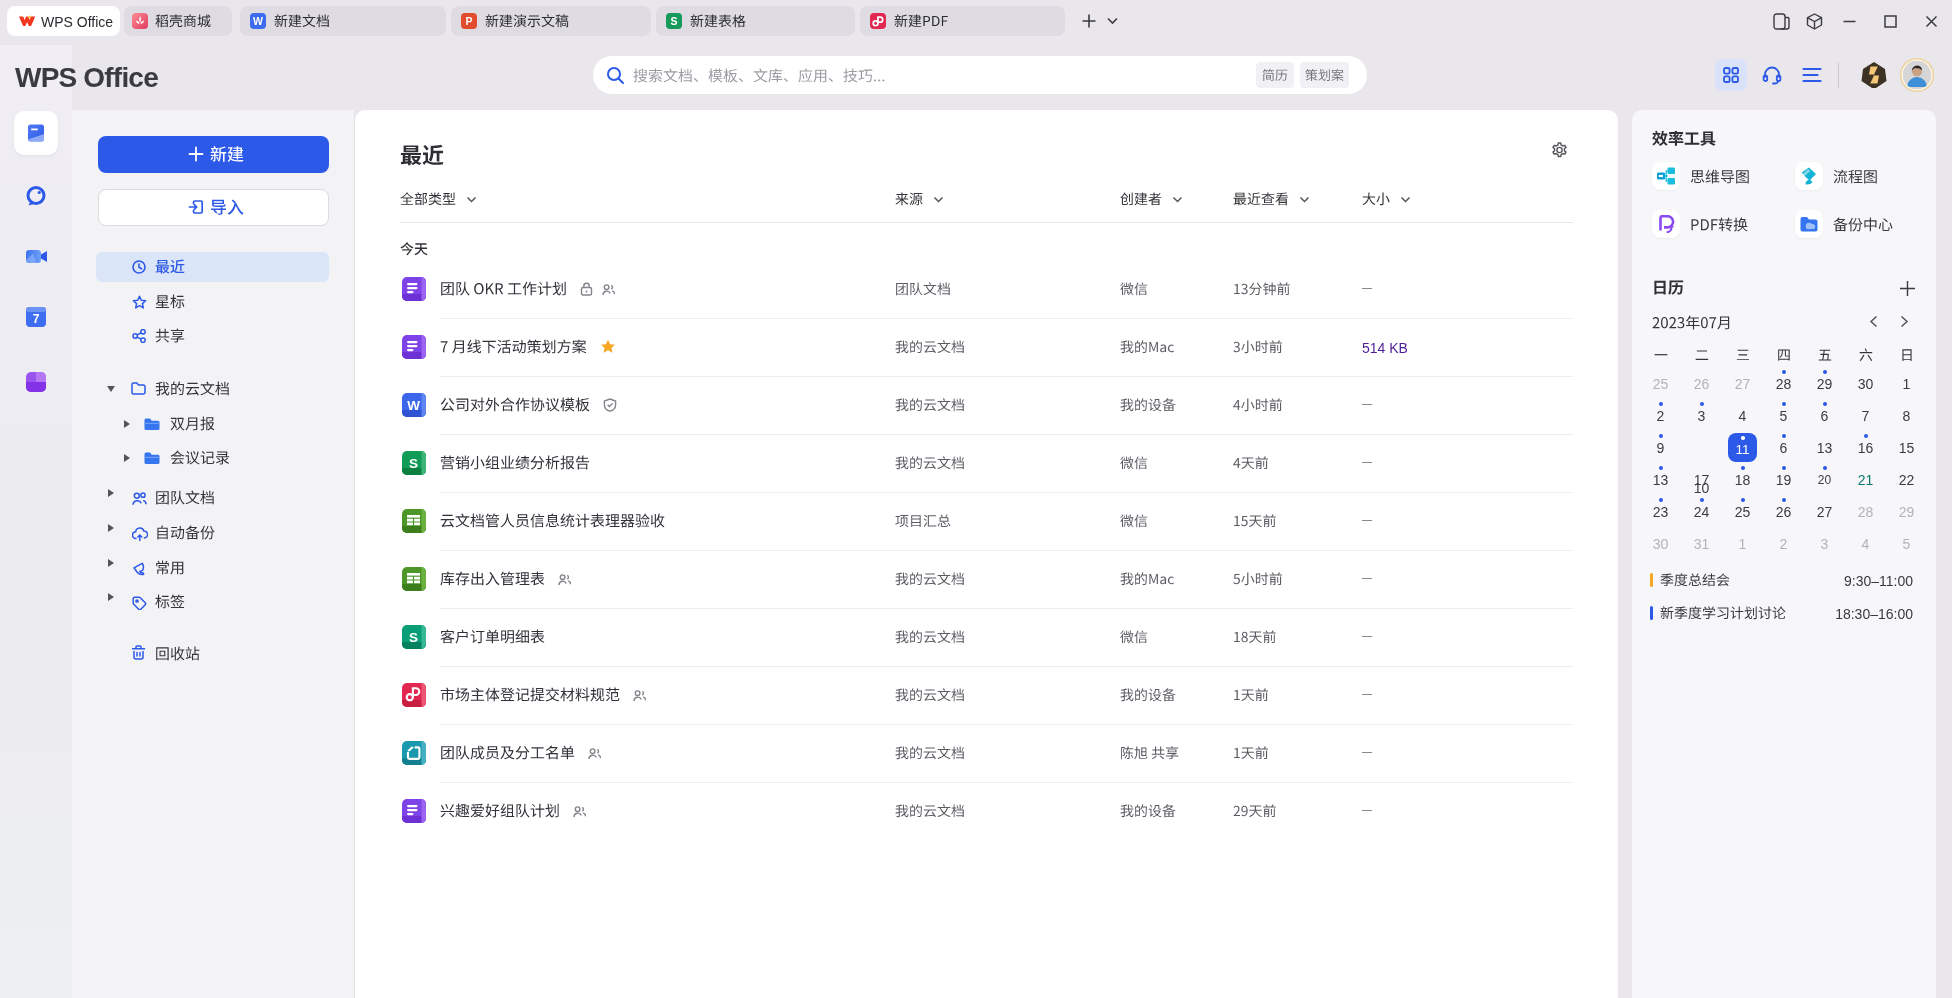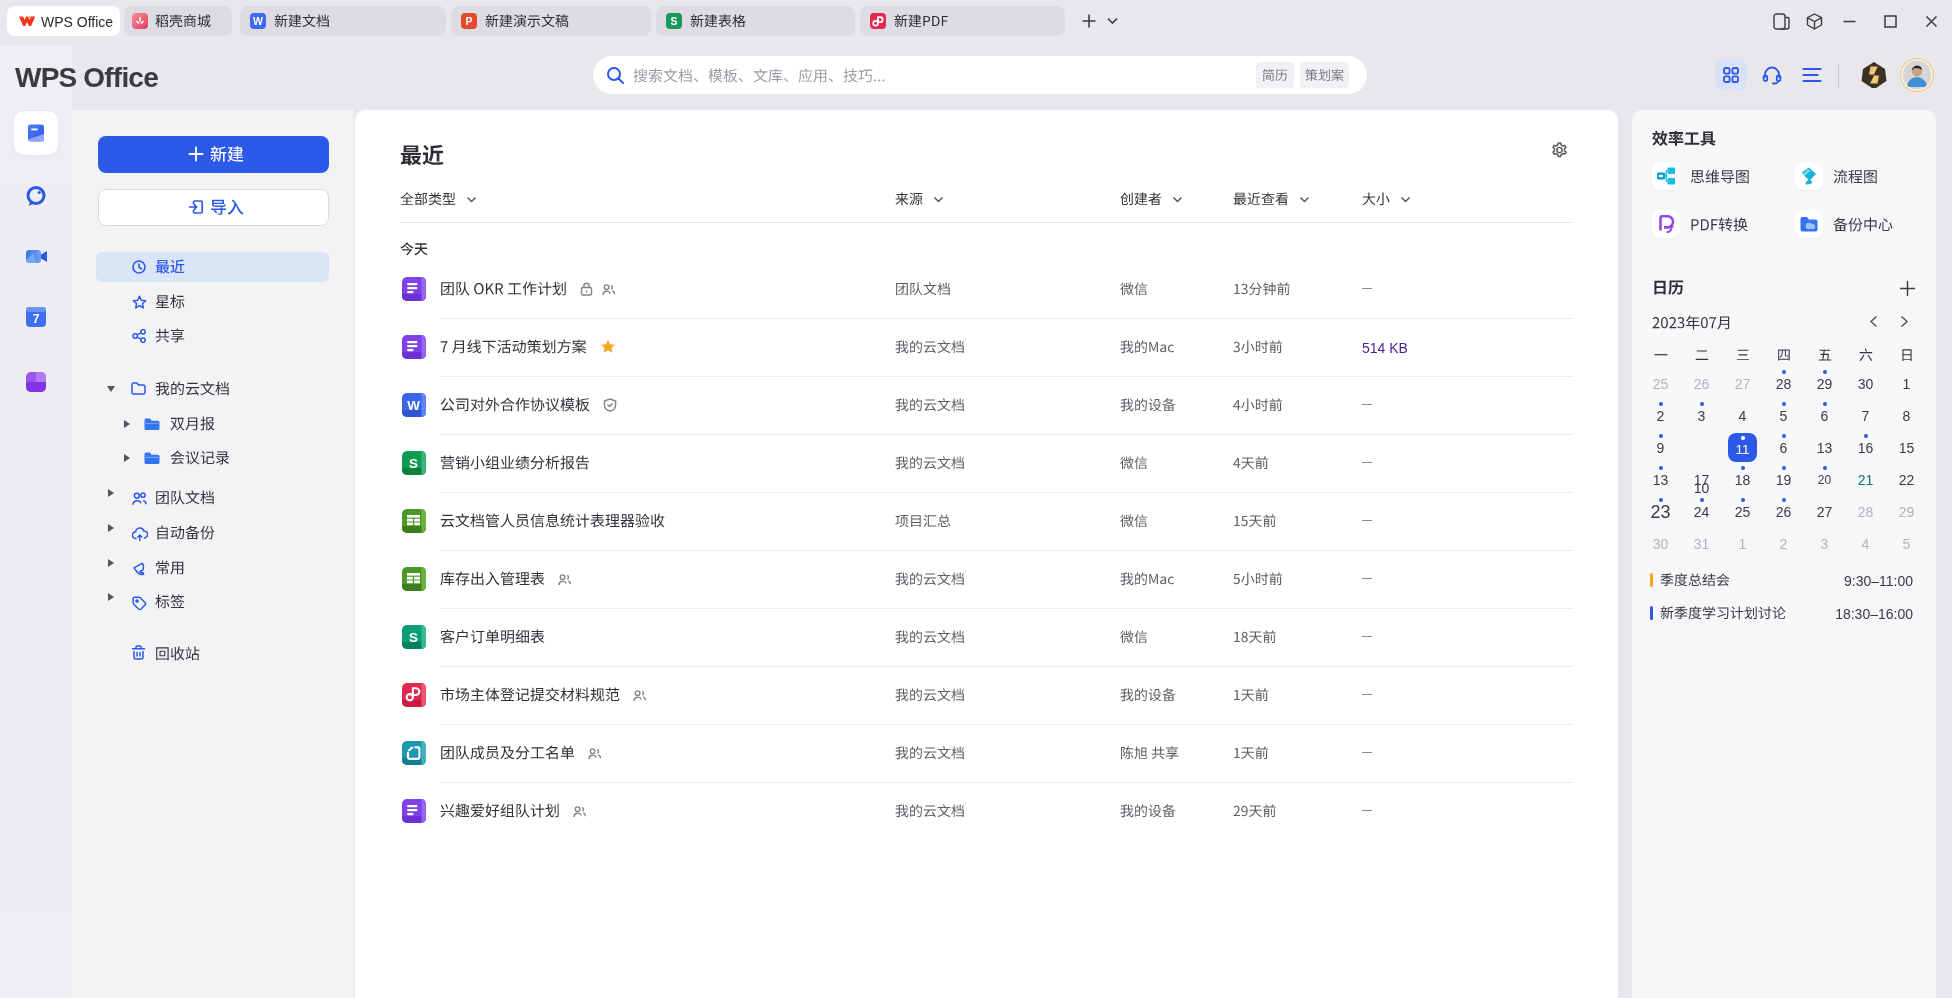--- a/index.html
+++ b/index.html
@@ -901,21 +901,21 @@
 <div style="position:absolute;left:1658.5px;top:465.5px;width:4px;height:4px;background:#2c59e8;border-radius:50%;"></div>
 <div style="position:absolute;left:1701.5px;transform:translateX(-50%);top:471.6px;font-family:'Liberation Sans',sans-serif;font-size:14px;font-weight:400;color:#3c3b42;line-height:16px;white-space:nowrap;">17</div>
 <div style="position:absolute;left:1742.5px;transform:translateX(-50%);top:471.6px;font-family:'Liberation Sans',sans-serif;font-size:14px;font-weight:400;color:#3c3b42;line-height:16px;white-space:nowrap;">18</div>
 <div style="position:absolute;left:1740.5px;top:465.5px;width:4px;height:4px;background:#2c59e8;border-radius:50%;"></div>
 <div style="position:absolute;left:1783.5px;transform:translateX(-50%);top:471.6px;font-family:Liberation Sans, sans-serif;font-size:14px;font-weight:400;color:#3c3b42;line-height:16px;white-space:nowrap;">19</div>
 <div style="position:absolute;left:1781.5px;top:465.5px;width:4px;height:4px;background:#2c59e8;border-radius:50%;"></div>
 <div style="position:absolute;left:1824.5px;transform:translateX(-50%);top:471.6px;font-family:'Liberation Sans',sans-serif;font-size:12px;font-weight:400;color:#3c3b42;line-height:16px;white-space:nowrap;">20</div>
 <div style="position:absolute;left:1822.5px;top:465.5px;width:4px;height:4px;background:#2c59e8;border-radius:50%;"></div>
 <div style="position:absolute;left:1865.5px;transform:translateX(-50%);top:471.6px;font-family:'Liberation Sans',sans-serif;font-size:14px;font-weight:400;color:#0f766e;line-height:16px;white-space:nowrap;">21</div>
 <div style="position:absolute;left:1906.5px;transform:translateX(-50%);top:471.6px;font-family:'Liberation Sans',sans-serif;font-size:14px;font-weight:400;color:#3c3b42;line-height:16px;white-space:nowrap;">22</div>
-<div style="position:absolute;left:1660.5px;transform:translateX(-50%);top:503.6px;font-family:'Liberation Sans',sans-serif;font-size:18px;font-weight:400;color:#3c3b42;line-height:16px;white-space:nowrap;text-align:right;">23</div>
+<div style="position:absolute;left:1660.5px;transform:translateX(-50%);top:503.6px;font-family:'Liberation Sans',sans-serif;font-size:14px;font-weight:400;color:#3c3b42;line-height:16px;white-space:nowrap;text-align:right;">23</div>
 <div style="position:absolute;left:1658.5px;top:497.5px;width:4px;height:4px;background:#2c59e8;border-radius:50%;"></div>
 <div style="position:absolute;left:1701.5px;transform:translateX(-50%);top:503.6px;font-family:'Liberation Sans',sans-serif;font-size:14px;font-weight:400;color:#3c3b42;line-height:16px;white-space:nowrap;">24</div>
 <div style="position:absolute;left:1699.5px;top:497.5px;width:4px;height:4px;background:#2c59e8;border-radius:50%;"></div>
 <div style="position:absolute;left:1742.5px;transform:translateX(-50%);top:503.6px;font-family:'Liberation Sans',sans-serif;font-size:14px;font-weight:400;color:#3c3b42;line-height:16px;white-space:nowrap;">25</div>
 <div style="position:absolute;left:1740.5px;top:497.5px;width:4px;height:4px;background:#2c59e8;border-radius:50%;"></div>
 <div style="position:absolute;left:1783.5px;transform:translateX(-50%);top:503.6px;font-family:'Liberation Sans',sans-serif;font-size:14px;font-weight:400;color:#3c3b42;line-height:16px;white-space:nowrap;">26</div>
 <div style="position:absolute;left:1781.5px;top:497.5px;width:4px;height:4px;background:#2c59e8;border-radius:50%;"></div>
 <div style="position:absolute;left:1824.5px;transform:translateX(-50%);top:503.6px;font-family:'Liberation Sans',sans-serif;font-size:14px;font-weight:400;color:#3c3b42;line-height:16px;white-space:nowrap;">27</div>
 <div style="position:absolute;left:1865.5px;transform:translateX(-50%);top:503.6px;font-family:'Liberation Sans',sans-serif;font-size:14px;font-weight:400;color:#b4b3ba;line-height:16px;white-space:nowrap;">28</div>
 <div style="position:absolute;left:1906.5px;transform:translateX(-50%);top:503.6px;font-family:'Liberation Sans',sans-serif;font-size:14px;font-weight:400;color:#b4b3ba;line-height:16px;white-space:nowrap;">29</div>

